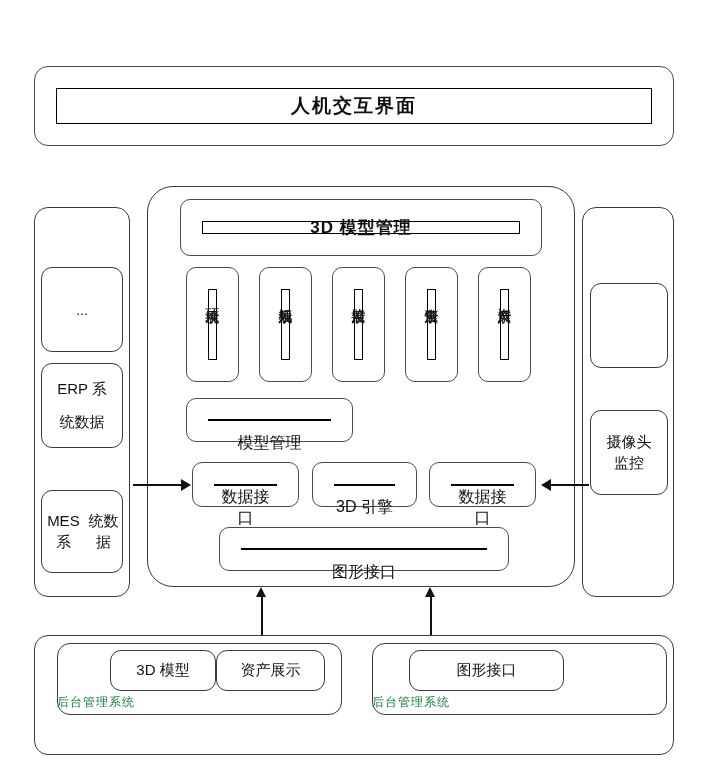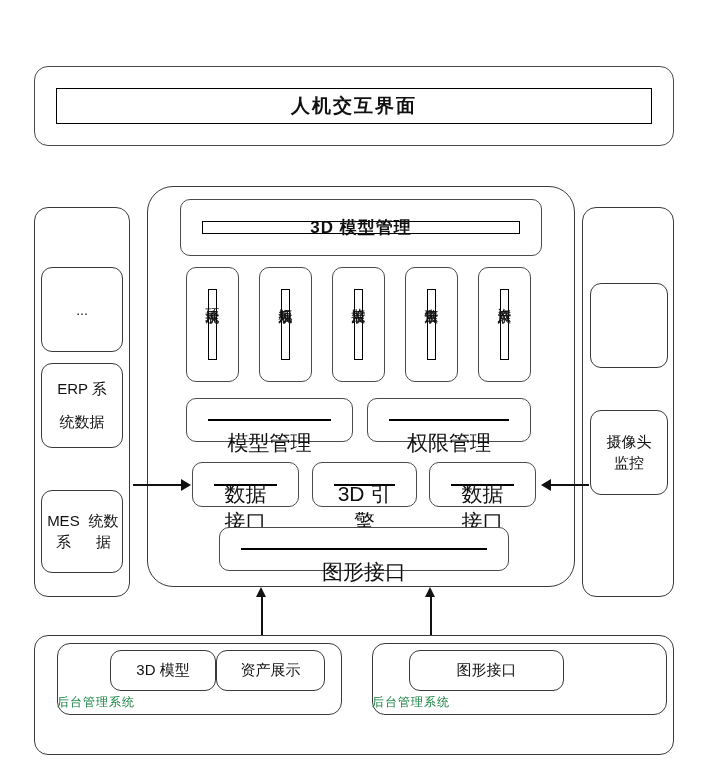--- a/index.html
+++ b/index.html
@@ -82,21 +82,21 @@
     line-height: 1.05;
     font-size: 14px;
   }
 
   .label-2line {
     line-height: 1.35;
     font-size: 15px;
   }
   .t14 { font-size: 14px; }
   .t15 { font-size: 15px; }
-  .t16 { font-size: 21px; margin-top: 46px; }
+  .t16 { font-size: 16px; margin-top: 46px; }
   .t17 { font-size: 17px; }
   .t19 { font-size: 19px; font-weight: bold; letter-spacing: 2px; }
 
   .caption {
     position: absolute;
     font-size: 12px;
     letter-spacing: 1px;
     color: #15803d;
   }
 
@@ -202,25 +202,20 @@
     <div class="inner">
       <span class="vtext">资产展示</span>
     </div>
   </div>
 
   <div class="node framed" style="left:186px; top:398px; width:167px; height:43px;">
     <div class="inner">
       <span class="t16">模型管理</span>
     </div>
   </div>
-  <div class="node framed" style="left:367px; top:398px; width:164px; height:43px;">
-    <div class="inner">
-      <span class="t16">权限管理</span>
-    </div>
-  </div>
 
   <div class="node framed" style="left:192px; top:462px; width:107px; height:45px;">
     <div class="inner">
       <span class="t16">数据接口</span>
     </div>
   </div>
   <div class="node framed" style="left:312px; top:462px; width:105px; height:45px;">
     <div class="inner">
       <span class="t16">3D 引擎</span>
     </div>

